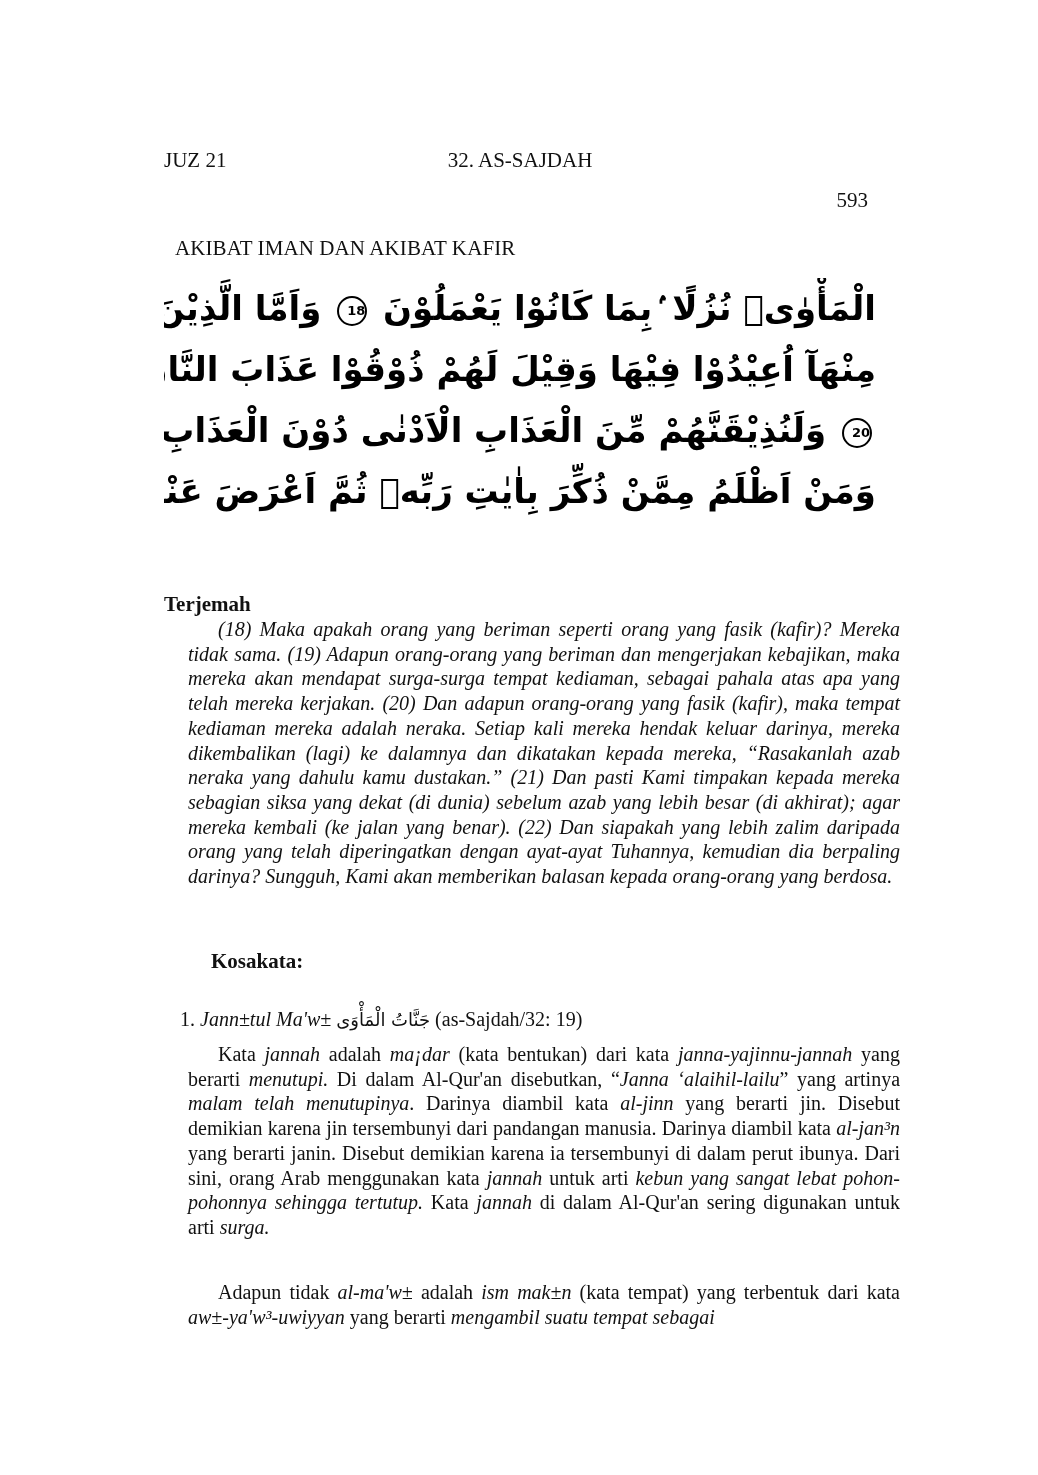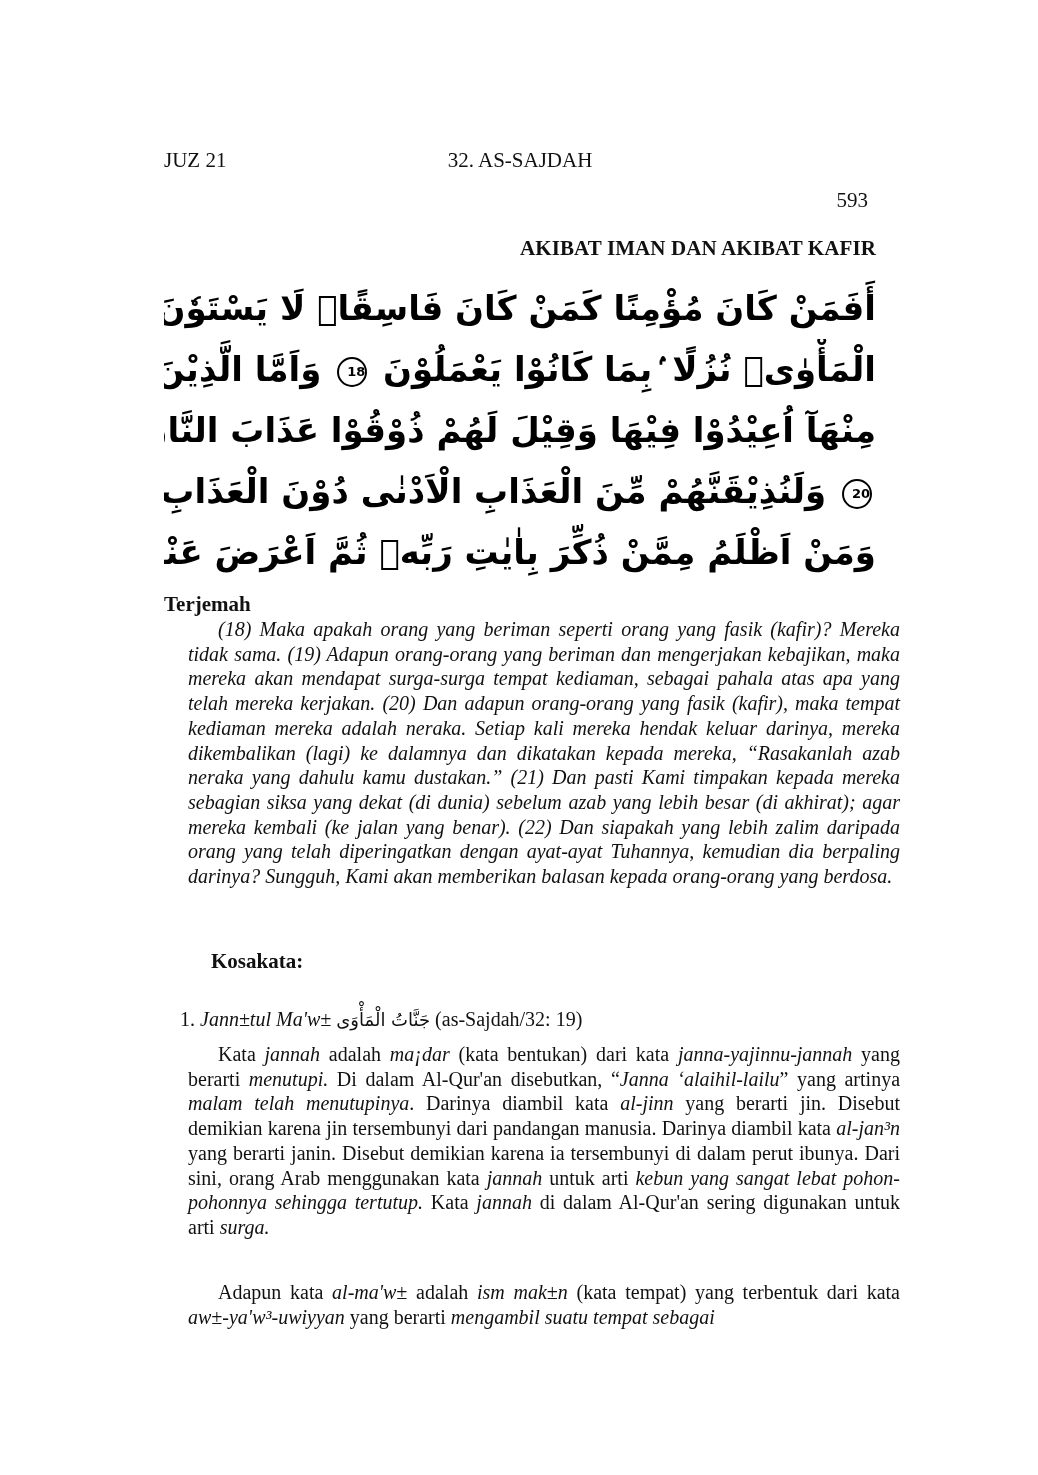--- a/index.html
+++ b/index.html
@@ -30,24 +30,24 @@
       font-size: 21px;
       line-height: 28px;
     }
     .rh-left { position: absolute; left: 0; top: 0; }
     .rh-center { position: absolute; left: 0; width: 712px; text-align: center; top: 0; }
     .rh-right { position: absolute; right: 8px; top: 0; margin-top: 40px; }
 
     .section-title {
       position: absolute;
       top: 234px;
-      left: 0;
+      left: 11px;
       width: 712px;
-      text-align: right;
-      font-weight: bold;
+      text-align: left;
+      font-weight: normal;
       font-size: 21px;
       line-height: 28px;
       letter-spacing: 0.1px;
     }
 
     .arabic-block {
       position: absolute;
       top: 278px;
       left: 0;
       width: 712px;
@@ -132,25 +132,20 @@
   <div class="running-header">
     <span class="rh-center">32. AS-SAJDAH</span>
     <span class="rh-left">JUZ 21</span>
     <span class="rh-right">593</span>
   </div>
 
   <div class="section-title">AKIBAT IMAN DAN AKIBAT KAFIR</div>
 
   <div class="arabic-block">
     <div class="arabic-line">
-      <span>أَفَمَنْ كَانَ مُؤْمِنًا كَمَنْ كَانَ فَاسِقًاۗ لَا يَسْتَوٗنَ</span>
-      
-      
-    </div>
-    <div class="arabic-line">
       <span>الْمَأْوٰىۖ نُزُلًا ۢبِمَا كَانُوْا يَعْمَلُوْنَ</span>
       <span class="verse-marker">18</span>
       <span>وَاَمَّا الَّذِيْنَ فَسَقُوْا فَمَأْوٰىهُمُ النَّارُ كُلَّمَآ اَرَادُوْٓا اَنْ يَّخْرُجُوْا</span>
     </div>
     <div class="arabic-line">
       <span>مِنْهَآ اُعِيْدُوْا فِيْهَا وَقِيْلَ لَهُمْ ذُوْقُوْا عَذَابَ النَّارِ الَّذِيْ كُنْتُمْ بِهٖ تُكَذِّبُوْنَ</span>
     </div>
     <div class="arabic-line">
       <span class="verse-marker">20</span>
       <span>وَلَنُذِيْقَنَّهُمْ مِّنَ الْعَذَابِ الْاَدْنٰى دُوْنَ الْعَذَابِ الْاَكْبَرِ لَعَلَّهُمْ يَرْجِعُوْنَ</span>
@@ -168,15 +163,15 @@
   <div class="heading kosakata-heading">Kosakata:</div>
 
   <div class="kosakata-item">
     <span>1.</span>
     <i>Jann±tul Ma'w±</i>
     <span class="ar">جَنَّاتُ الْمَأْوَى</span>
     <span>(as-Sajdah/32: 19)</span>
   </div>
 
   <div class="para para-1"><span>Kata </span><i>jannah</i><span> adalah </span><i>ma¡dar</i><span> (kata bentukan) dari kata </span><i>janna-yajinnu-jannah</i><span> yang berarti </span><i>menutupi.</i><span> Di dalam Al-Qur'an disebutkan, “</span><i>Janna ‘alaihil-lailu</i><span>” yang artinya </span><i>malam telah menutupinya</i><span>. Darinya diambil kata </span><i>al-jinn</i><span> yang berarti jin. Disebut demikian karena jin tersembunyi dari pandangan manusia. Darinya diambil kata </span><i>al-jan³n</i><span> yang berarti janin. Disebut demikian karena ia tersembunyi di dalam perut ibunya. Dari sini, orang Arab menggunakan kata </span><i>jannah</i><span> untuk arti </span><i>kebun yang sangat lebat pohon-pohonnya sehingga tertutup.</i><span> Kata </span><i>jannah</i><span> di dalam Al-Qur'an sering digunakan untuk arti </span><i>surga.</i></div>
-  <div class="para para-2"><span>Adapun kata </span><i>al-ma'w±</i><span> adalah </span><i>ism mak±n</i><span> (kata tempat) yang terbentuk dari kata </span><i>aw±-ya'w³-uwiyyan</i><span> yang berarti </span><i>mengambil suatu tempat sebagai</i></div>
+  <div class="para para-2"><span>Adapun tidak </span><i>al-ma'w±</i><span> adalah </span><i>ism mak±n</i><span> (kata tempat) yang terbentuk dari kata </span><i>aw±-ya'w³-uwiyyan</i><span> yang berarti </span><i>mengambil suatu tempat sebagai</i></div>
 
 </div>
 
 </body></html>

